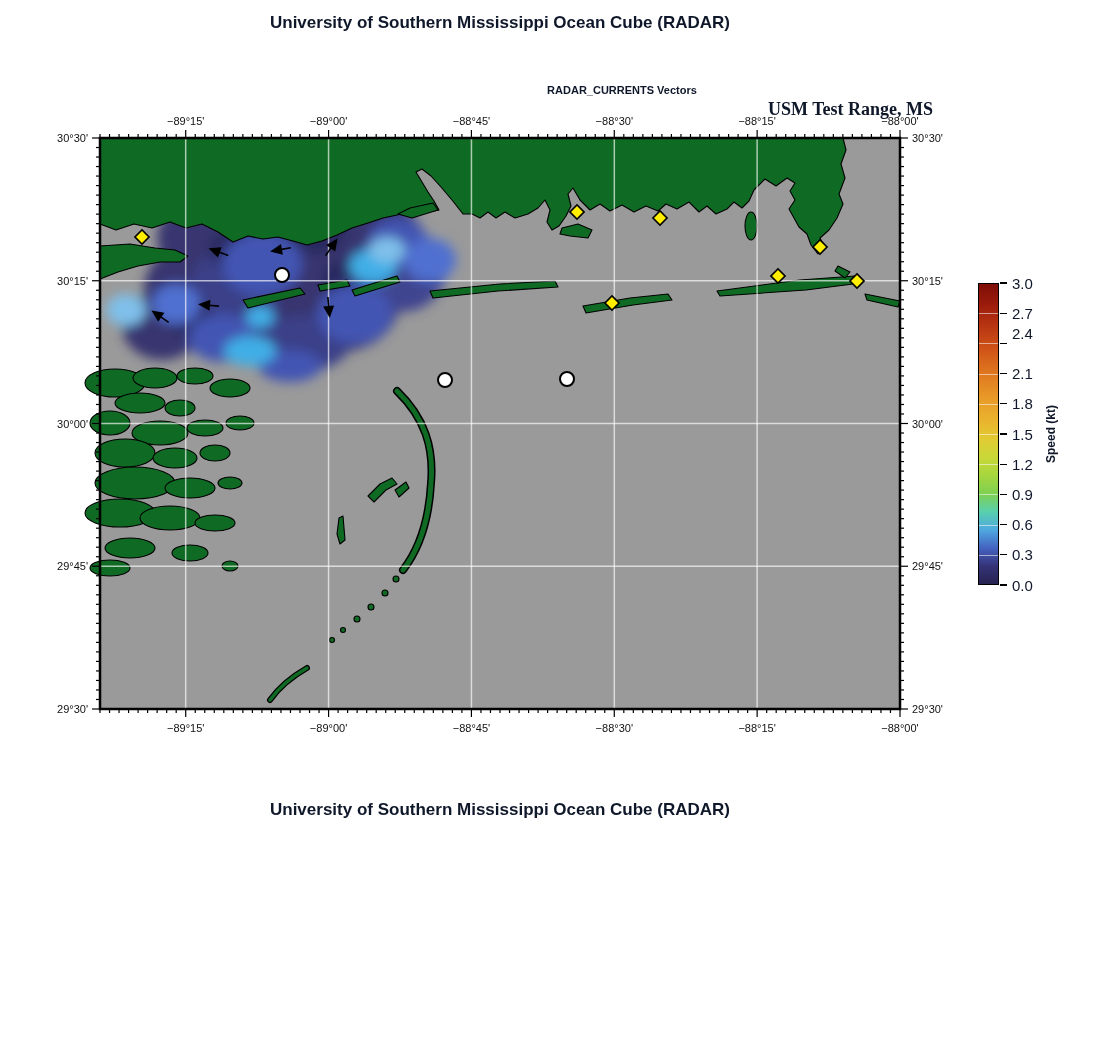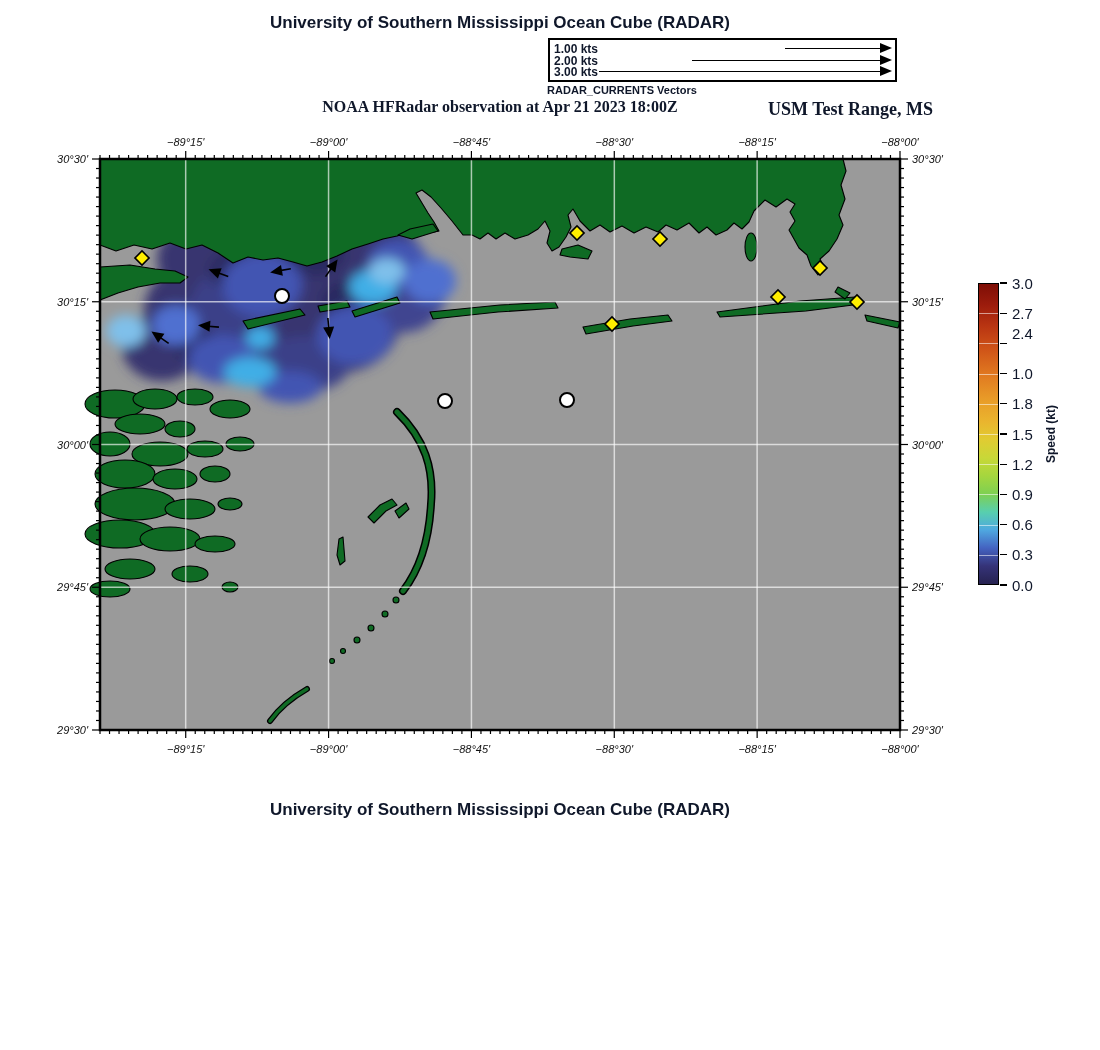--- a/index.html
+++ b/index.html
@@ -11,59 +11,41 @@
   .legend-row{display:flex;align-items:center;gap:4px;font-weight:bold;font-size:13px;height:16px;}
   #vector-box{left:548px;top:38px;width:349px;height:44px;border:2px solid #000;box-sizing:border-box;background:#fff;}
   .vrow{position:absolute;left:0;width:100%;height:12px;}
   .vrow .vlabel{position:absolute;left:4px;top:0;font-size:12px;font-weight:bold;line-height:12px;}
   .vrow .vline{position:absolute;top:5px;height:1px;background:#000;}
   .vrow .vhead{position:absolute;top:0;width:0;height:0;border-top:5.5px solid transparent;
                border-bottom:5.5px solid transparent;border-left:12px solid #000;}
   #vector-caption{left:536px;top:84px;width:172px;text-align:center;font-size:11px;font-weight:bold;}
   #subtitle{left:100px;top:98px;width:800px;text-align:center;font-weight:bold;font-size:16px;}
   #range-label{left:768px;top:99px;font-weight:bold;font-size:18px;}
-  #map-wrap{left:100px;top:159px;width:932px;height:571px;font-style:italic;}
+  #map-wrap{left:100px;top:138px;width:932px;height:571px;}
   #map-svg{overflow:visible;}
   #map-svg .land{fill:var(--land,#0f6b24);stroke:#000;stroke-width:1.1;stroke-linejoin:round;}
   #map-svg text{font-family:"Liberation Sans","DejaVu Sans",sans-serif;font-size:11px;fill:#111;}
   #colorbar{left:978px;top:283px;width:21px;height:302px;border:1.4px solid #000;box-sizing:border-box;}
   .cb-line{position:absolute;left:979px;width:19px;height:1px;background:rgba(255,255,255,.55);}
   .cb-tick{position:absolute;left:1000px;width:7px;height:1.4px;background:#000;}
   .cb-lab{position:absolute;left:1012px;font-size:15px;line-height:11px;}
   #cb-title{left:1051px;top:434px;transform:translate(-50%,-50%) rotate(-90deg);
             font-weight:bold;font-size:12px;white-space:nowrap;}
   #footer-title{left:100px;top:800px;width:800px;text-align:center;font-weight:bold;font-size:17px;}
 </style>
 </head>
 <body>
 <div id="figure">
 
   <div class="abs title" style="top:13px">University of Southern Mississippi Ocean Cube (RADAR)</div>
 
 
-  <div class="abs" id="vector-box">
-    <div class="vrow" style="top:3px">
-      <span class="vlabel">1.00 kts</span>
-      <div class="vline" style="width: 95px; left: 235px;"></div>
-      <div class="vhead" style="left: 330px;"></div>
-    </div>
-    <div class="vrow" style="top:14.5px">
-      <span class="vlabel">2.00 kts</span>
-      <div class="vline" style="width: 188px; left: 142px;"></div>
-      <div class="vhead" style="left: 330px;"></div>
-    </div>
-    <div class="vrow" style="top:26px">
-      <span class="vlabel">3.00 kts</span>
-      <div class="vline" style="width: 281px; left: 49px;"></div>
-      <div class="vhead" style="left: 330px;"></div>
-    </div>
-  </div>
   <div class="abs" id="vector-caption">RADAR_CURRENTS Vectors</div>
 
-  <div class="abs serif" id="subtitle">NOAA HFRadar observation at Apr 21 2023 18:00Z</div>
   <div class="abs serif" id="range-label">USM Test Range, MS</div>
 
   <div class="abs" id="map-wrap">
     <svg id="map-svg" width="800" height="571" viewBox="0 0 800 571">
       <defs>
         <filter id="blobblur" x="-30%" y="-30%" width="160%" height="160%">
             <feGaussianBlur stdDeviation="6"></feGaussianBlur>
           </filter>
         <clipPath id="mapclip">
             <rect x="0" y="0" width="800" height="571"></rect>
@@ -531,21 +513,21 @@
 <div class="abs cb-tick" style="top: 282.3px;"></div>
     <div class="abs cb-lab" style="top: 277.5px;">3.0</div>
     <div class="abs cb-line" style="top: 313.2px;"></div>
     <div class="abs cb-tick" style="top: 312.5px;"></div>
     <div class="abs cb-lab" style="top: 307.7px;">2.7</div>
     <div class="abs cb-line" style="top: 343.4px;"></div>
     <div class="abs cb-tick" style="top: 342.7px;"></div>
     <div class="abs cb-lab" style="top: 328px;">2.4</div>
     <div class="abs cb-line" style="top: 373.6px;"></div>
     <div class="abs cb-tick" style="top: 372.9px;"></div>
-    <div class="abs cb-lab" style="top: 368.1px;">1.0</div>
+    <div class="abs cb-lab" style="top: 368.1px;">2.1</div>
     <div class="abs cb-line" style="top: 403.8px;"></div>
     <div class="abs cb-tick" style="top: 403.1px;"></div>
     <div class="abs cb-lab" style="top: 398.3px;">1.8</div>
     <div class="abs cb-line" style="top: 434px;"></div>
     <div class="abs cb-tick" style="top: 433.3px;"></div>
     <div class="abs cb-lab" style="top: 428.5px;">1.5</div>
     <div class="abs cb-line" style="top: 464.2px;"></div>
     <div class="abs cb-tick" style="top: 463.5px;"></div>
     <div class="abs cb-lab" style="top: 458.7px;">1.2</div>
     <div class="abs cb-line" style="top: 494.4px;"></div>

